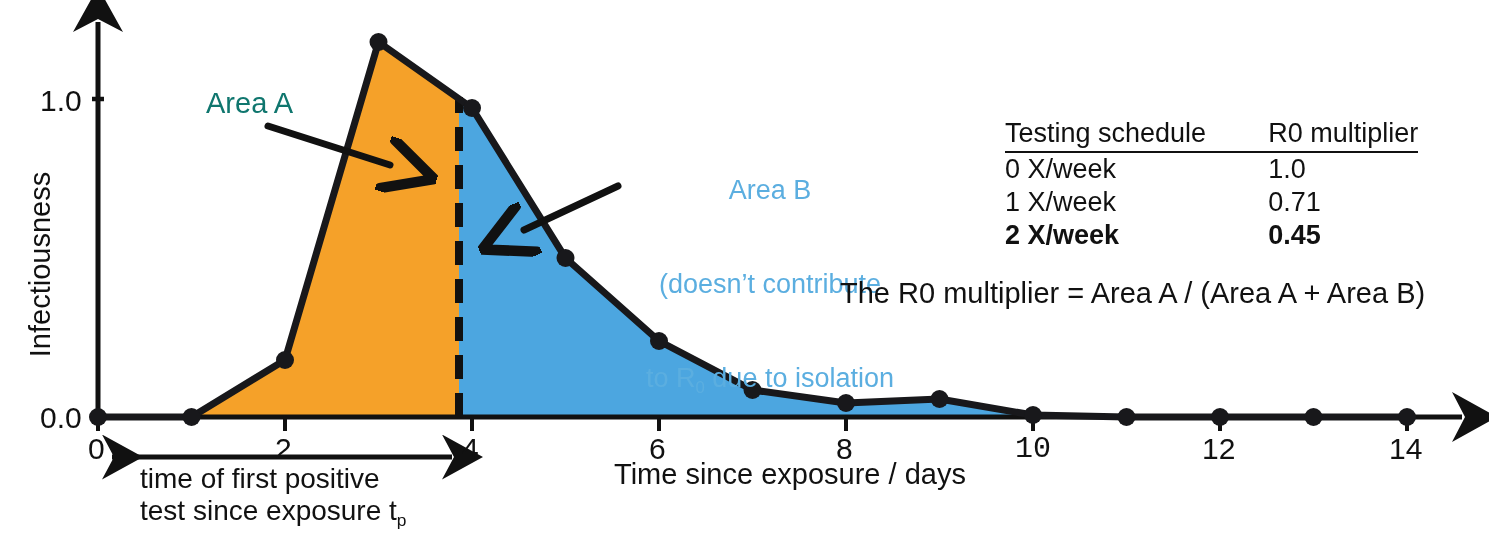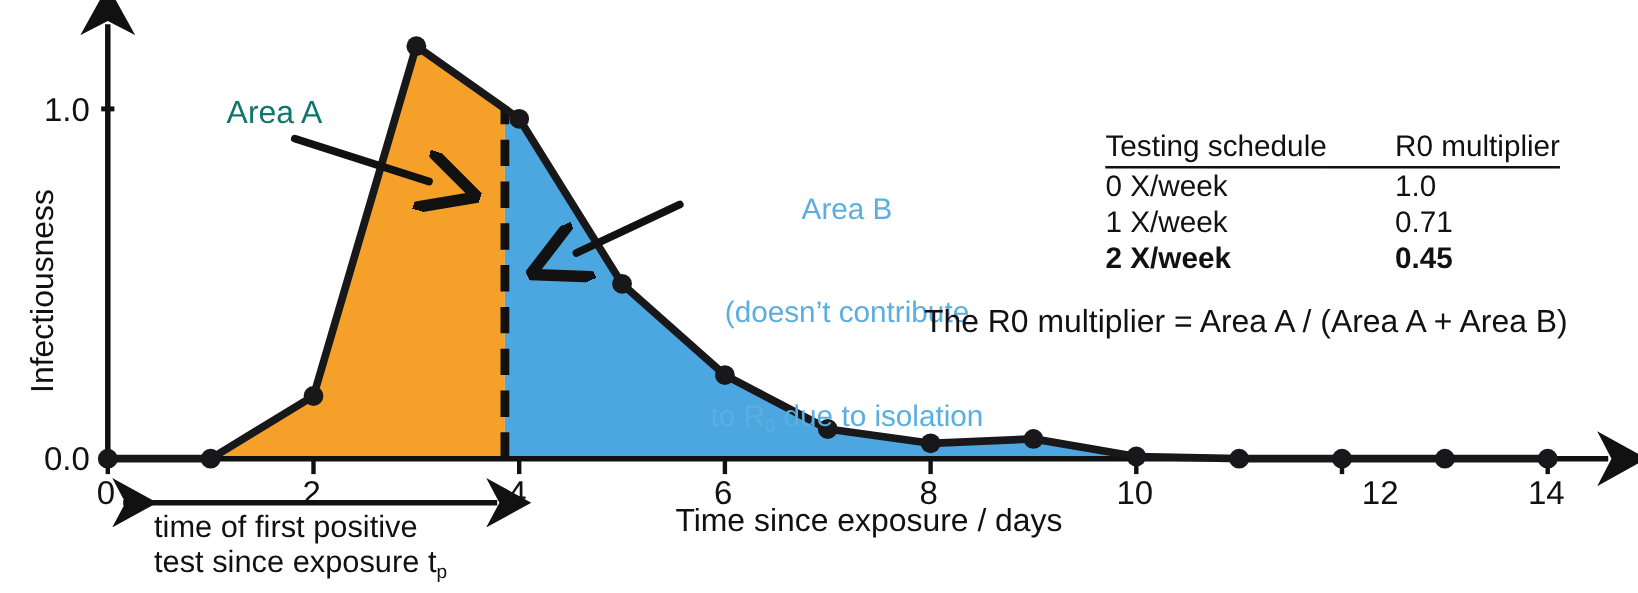--- a/index.html
+++ b/index.html
@@ -116,22 +116,22 @@
   <div class="txt axis-title" id="y-axis-title">Infectiousness</div>
 
   <div class="txt ylbl-val" style="left:40px;top:86px;">1.0</div>
   <div class="txt ylbl-val" style="left:40px;top:403px;">0.0</div>
 
   <div class="txt ticklbl" style="left:88px;top:434px;">0</div>
   <div class="txt ticklbl" style="left:275px;top:434px;">2</div>
   <div class="txt ticklbl" style="left:462px;top:434px;">4</div>
   <div class="txt ticklbl" style="left:649px;top:434px;">6</div>
   <div class="txt ticklbl" style="left:836px;top:434px;">8</div>
-  <div class="txt ticklbl" style="left:1015px;top:434px;">10</div>
-  <div class="txt ticklbl" style="left:1202px;top:434px;margin-left:36px;">12</div>
+  <div class="txt ticklbl" style="left:1015px;top:434px;font-family:Liberation Mono, monospace;">10</div>
+  <div class="txt ticklbl" style="left:1202px;top:434px;">12</div>
   <div class="txt ticklbl" style="left:1389px;top:434px;">14</div>
 
   <div class="txt axis-title" style="left:614px;top:460px;">Time since exposure / days</div>
 
   <div class="txt area-a-label" style="left:206px;top:89px;">Area A</div>
 
   <div class="txt area-b-label" style="left:608px;top:112px;width:324px;">
     <div>Area B</div>
     <div>(doesn’t contribute</div>
     <div><span>to R</span><sub>0</sub><span> due to isolation</span></div>

